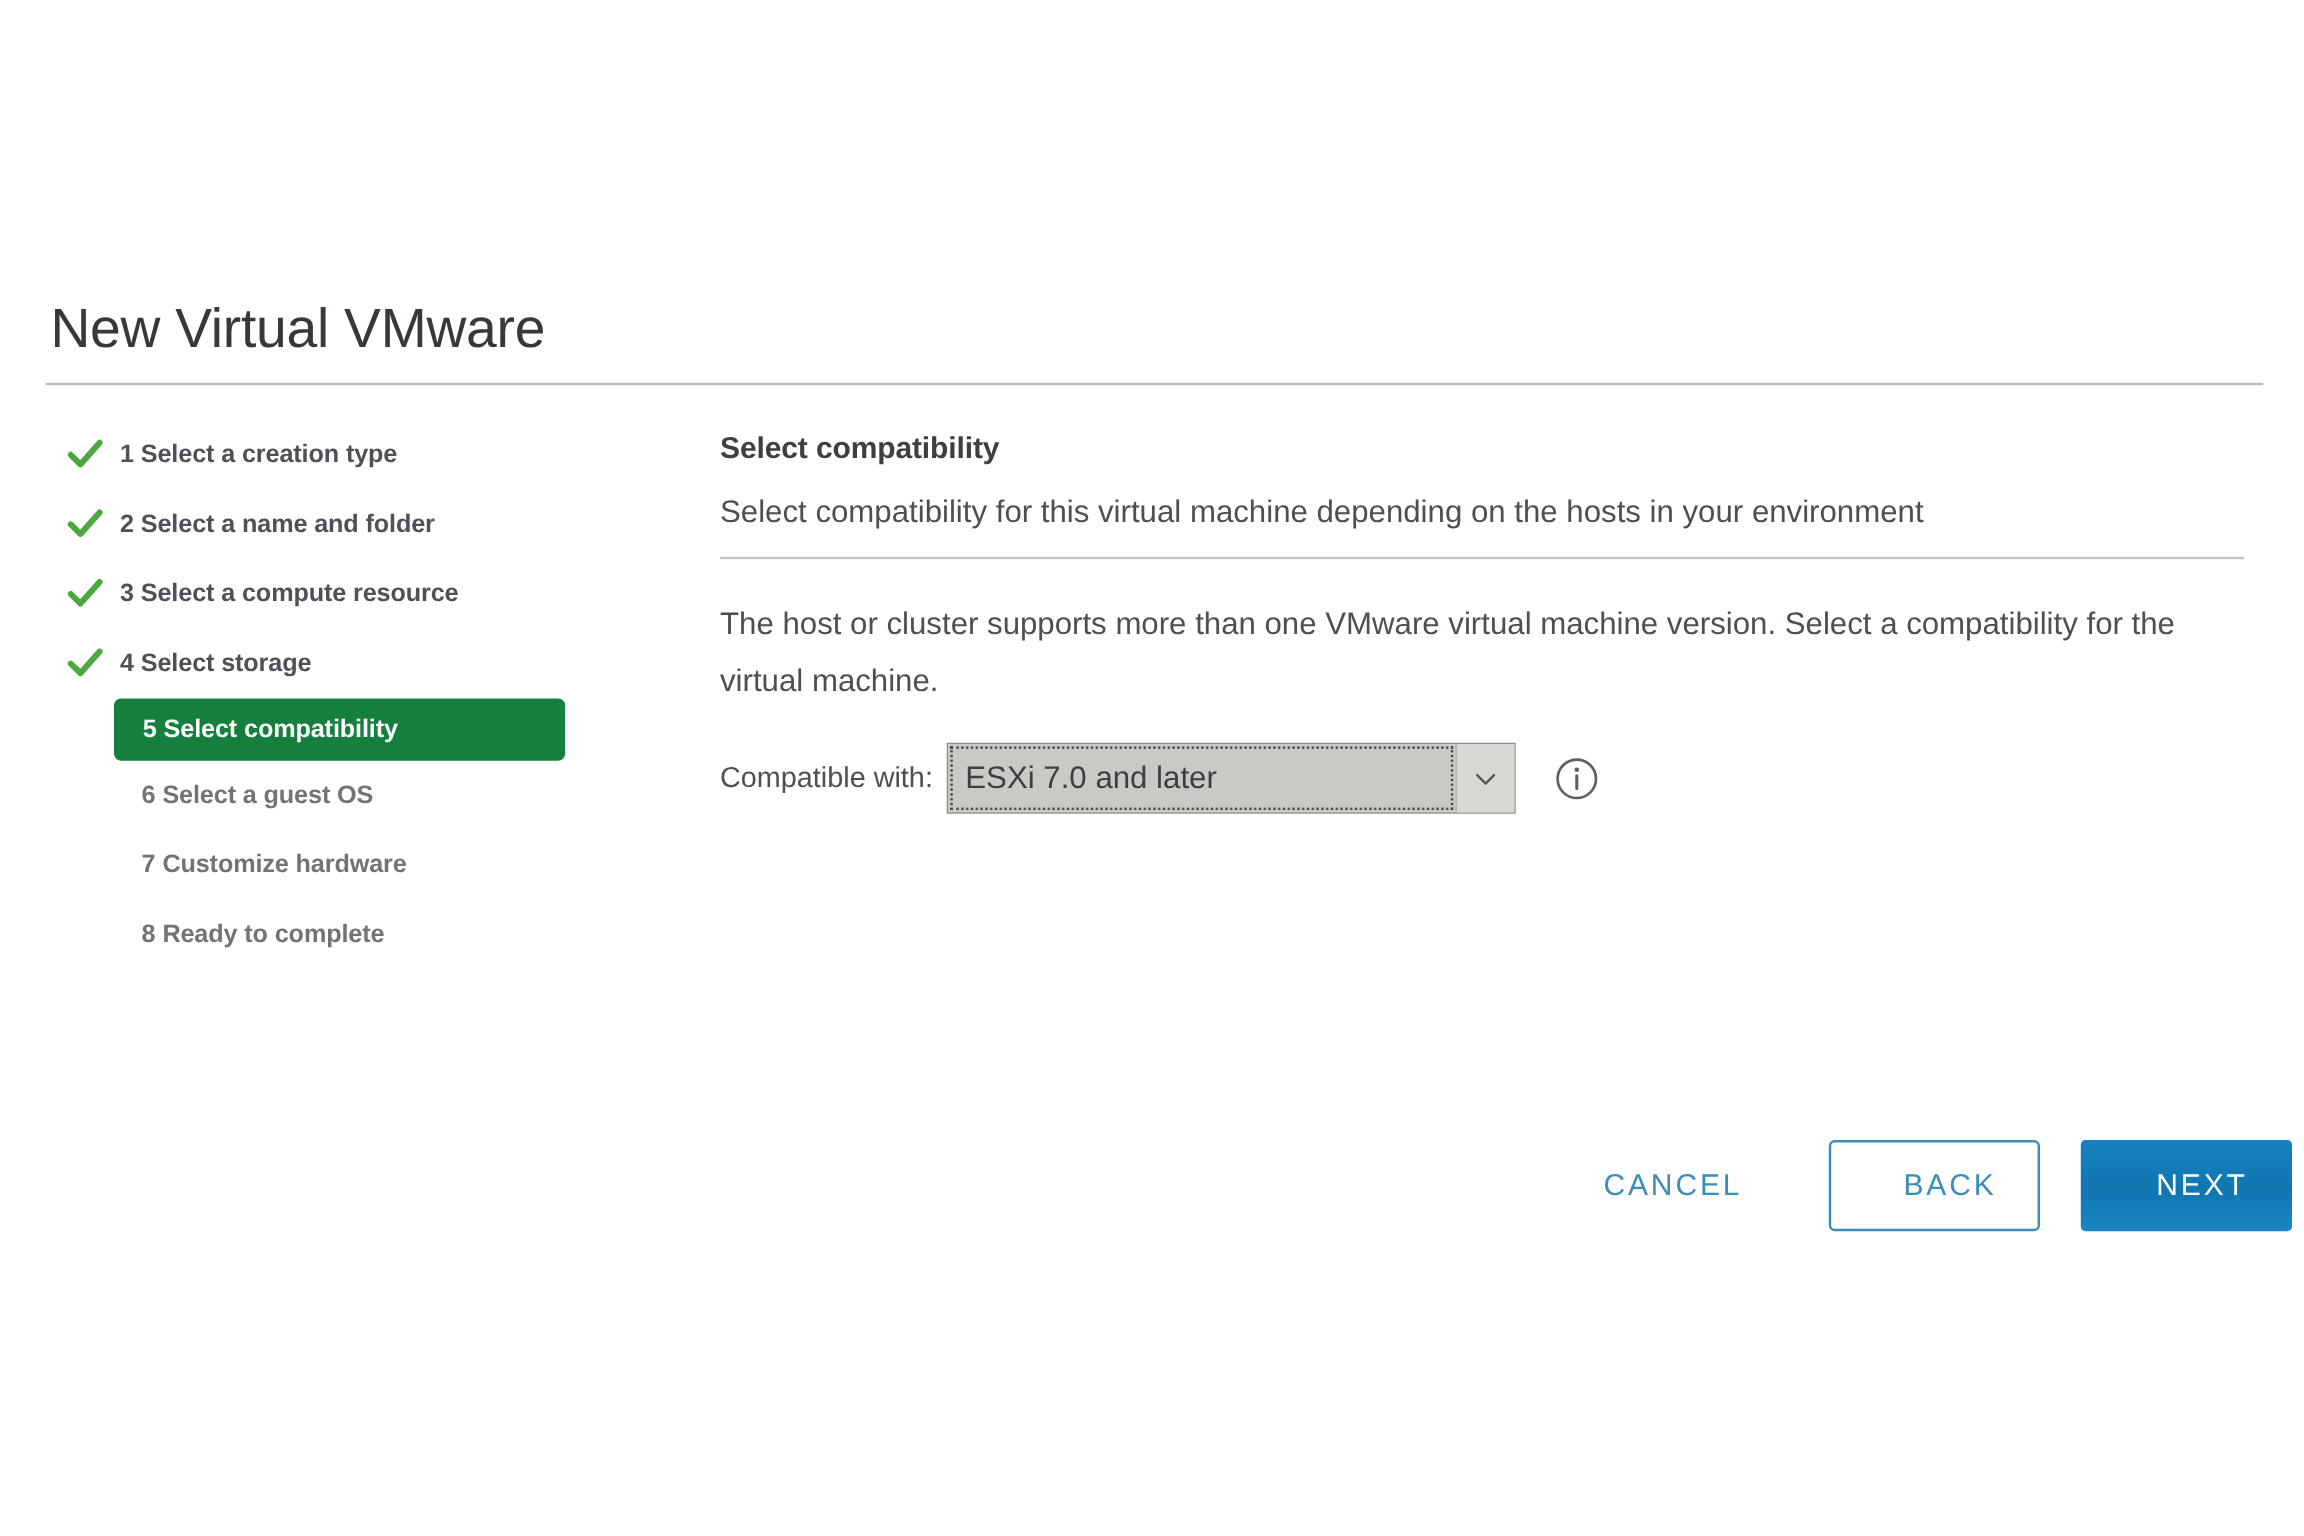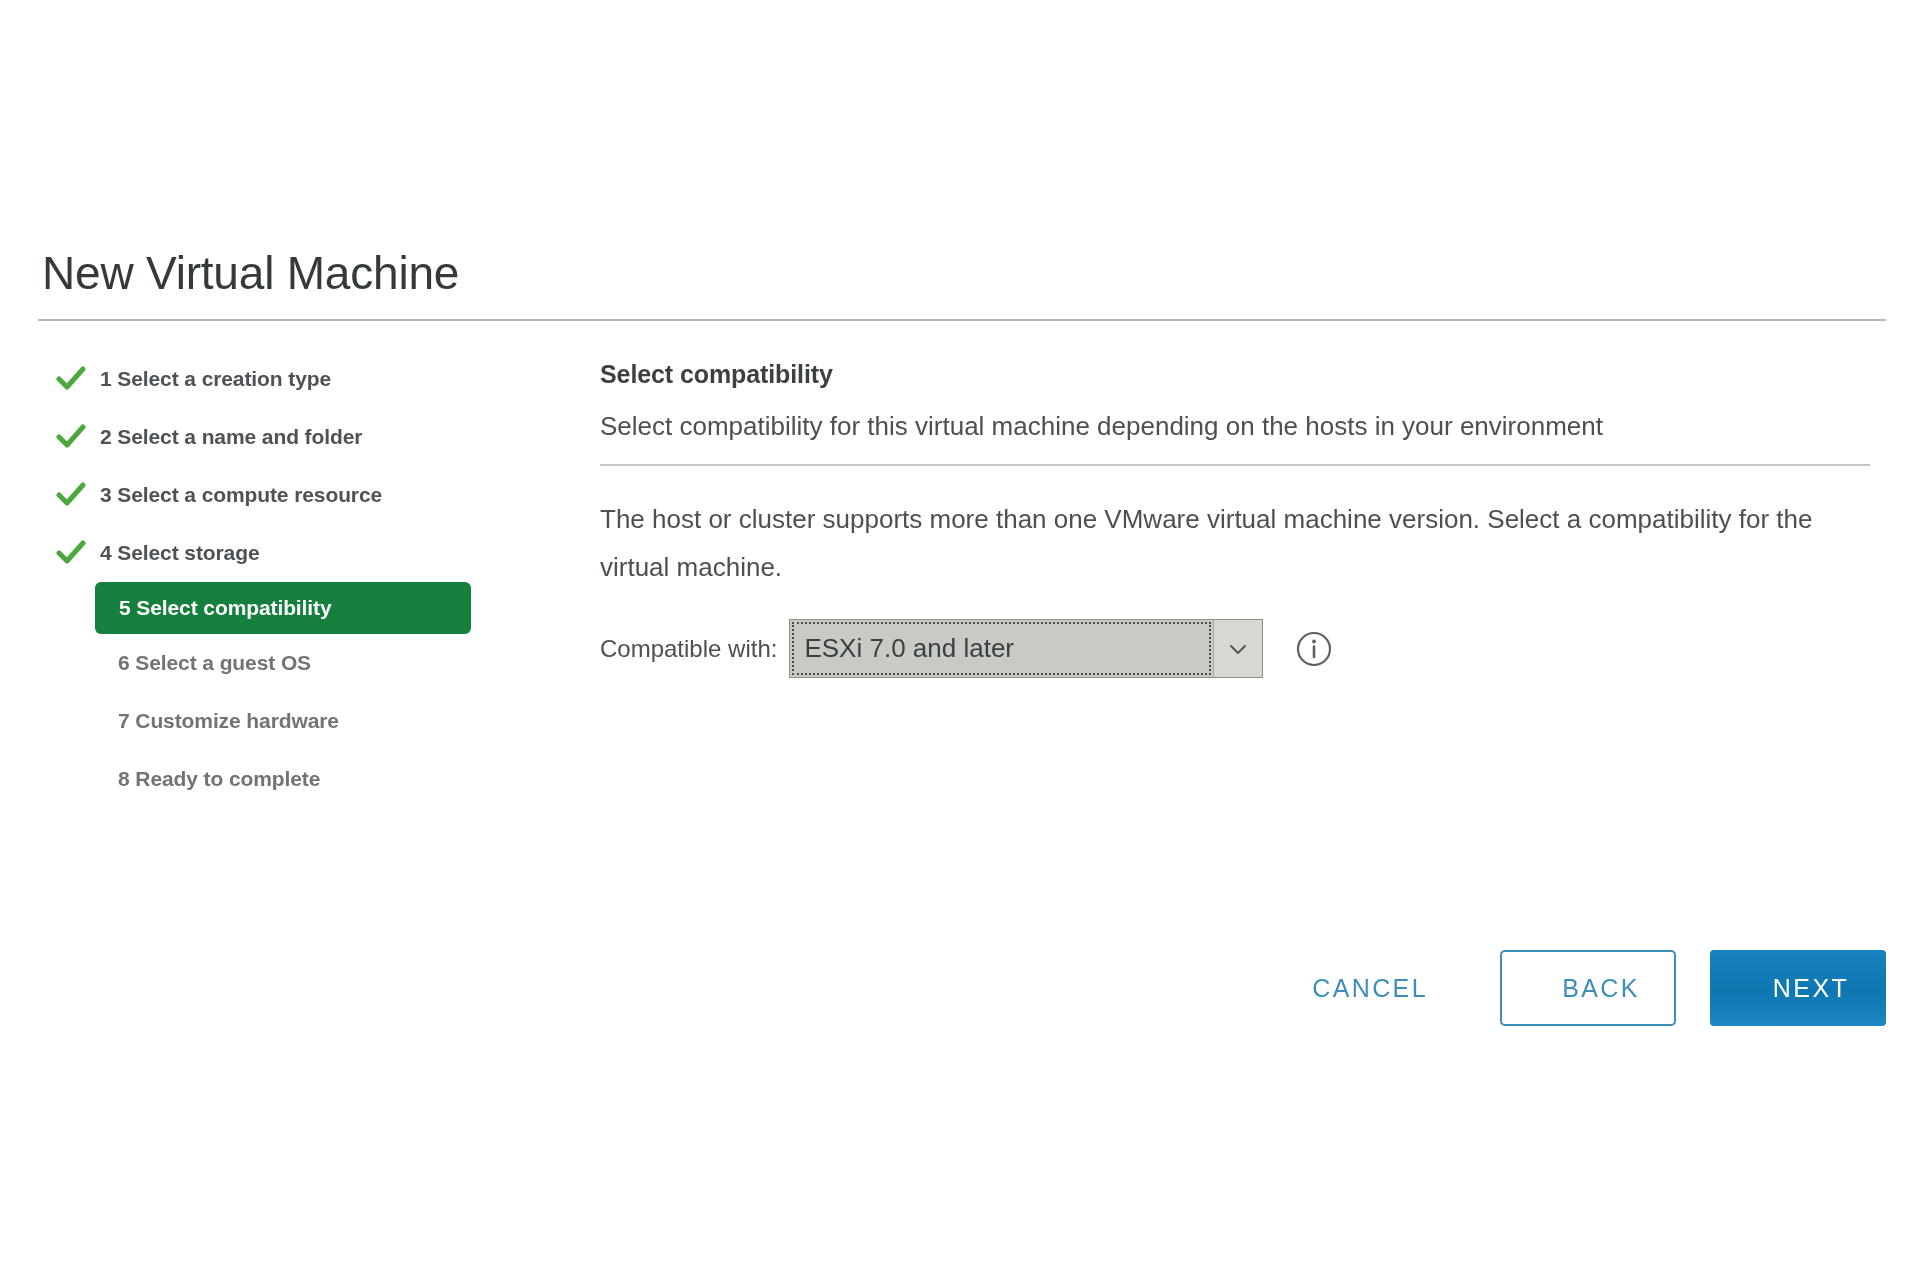--- a/index.html
+++ b/index.html
@@ -183,21 +183,21 @@
     margin-left: 32px;
     width: 38px;
     height: 38px;
     flex: 0 0 38px;
   }
   .info-icon svg { display: block; }
 
   
   .footer {
     position: absolute;
-    left: 596px;
+    left: 620px;
     top: 950px;
     width: 1290px;
     display: flex;
     justify-content: flex-end;
     align-items: center;
   }
   .btn {
     font-family: "Liberation Sans", sans-serif;
     font-size: 25px;
     letter-spacing: 2.4px;
@@ -232,21 +232,21 @@
     width: 176px;
     height: 76px;
     margin-left: 34px;
   }
 </style>
 </head>
 <body>
 
 <div class="wizard">
 
-  <div class="wizard-title">New Virtual Machine</div>
+  <div class="wizard-title">New Virtual VMware</div>
   <div class="title-rule"></div>
 
   <div class="steps">
 
     <div class="step">
       <span class="check">
         <svg width="30" height="30" viewBox="0 0 30 30">
           <path d="M3 15 L11 23 L27 5" fill="none" stroke="#4aa83d" stroke-width="5" stroke-linecap="round" stroke-linejoin="round"></path>
         </svg>
       </span>

